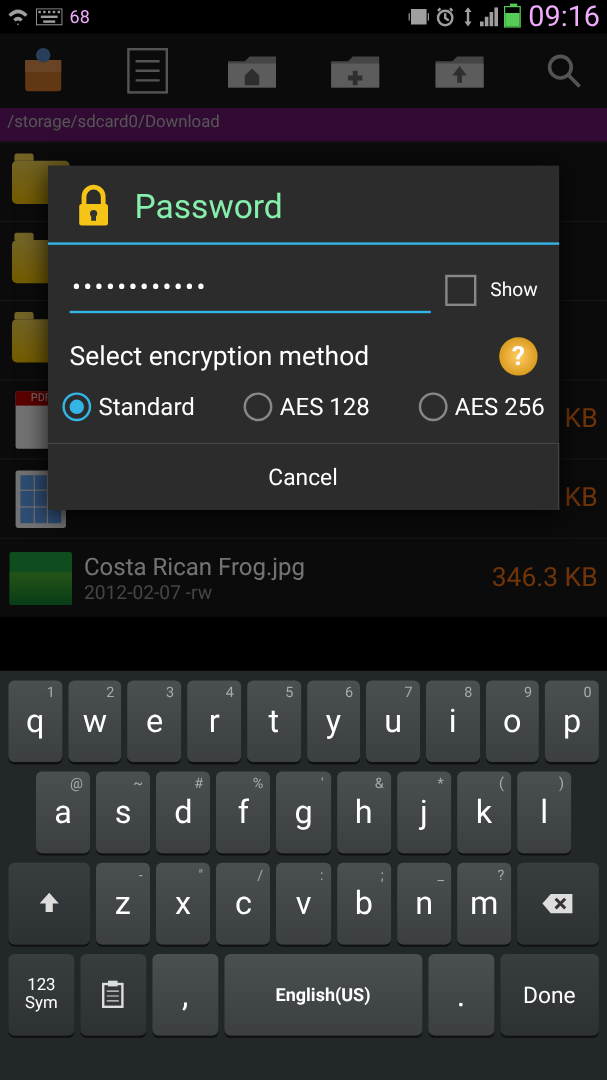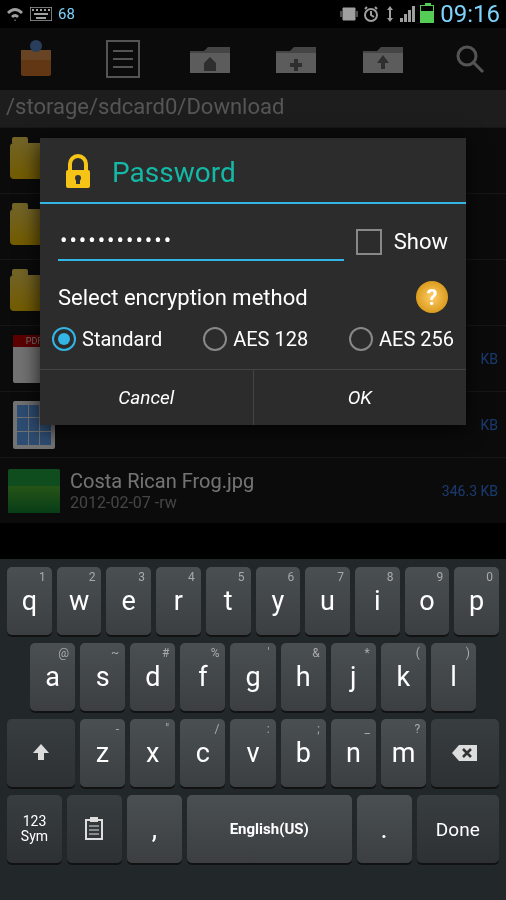--- a/index.html
+++ b/index.html
@@ -1,79 +1,79 @@
 <!DOCTYPE html>
 <html><head>
 <meta charset="utf-8">
 <style>
 * { margin: 0; padding: 0; box-sizing: border-box; font-family: Roboto, Arial, sans-serif; }
 body { width: 506px; height: 900px; background: #000; overflow: hidden; position: relative; }
 
 
-.status-bar { height: 28px; background: #000; display: flex; justify-content: space-between; align-items: center; padding: 0 6px; color: #7dd3fc; font-size: 15px; }
+.status-bar { height: 28px; background: #000; display: flex; justify-content: space-between; align-items: center; padding: 0 6px; color: #f0abfc; font-size: 15px; }
 .status-left { display: flex; gap: 6px; align-items: center; }
 .status-right { display: flex; gap: 4px; align-items: center; }
 .status-right svg, .status-left svg { opacity: 0.85; }
 .battery { width: 14px; height: 18px; border: 1px solid #5c5; background: linear-gradient(to top, #5c5 70%, transparent 70%); position: relative; }
 .battery::before { content: ""; position: absolute; top: -3px; left: 4px; width: 6px; height: 2px; background: #5c5; }
 .clock { font-size: 24px; margin-left: 2px; }
 
 
 .toolbar { height: 62px; background: #1a1a1a; display: flex; align-items: center; justify-content: space-between; padding: 0 8px; }
 .toolbar .icon-slot { width: 56px; height: 56px; display: flex; align-items: center; justify-content: center; }
 .app-icon { width: 46px; height: 46px; position: relative; }
 
 
-.breadcrumb { background: #404040; padding: 4px 6px 8px; color: #bcbcbc; font-size: 22px; }
+.breadcrumb { background: #701a75; padding: 4px 6px 8px; color: #bcbcbc; font-size: 14px; }
 
 
 .file-list { background: #1a1a1a; }
 .file-row { height: 66px; display: flex; align-items: center; padding: 0 8px; gap: 10px; border-top: 1px solid #333; }
 .file-thumb { width: 52px; height: 52px; display: flex; align-items: center; justify-content: center; }
 .folder-thumb { background: linear-gradient(#fd5, #fc0); border-radius: 4px; width: 48px; height: 36px; position: relative; }
 .folder-thumb::before{ content:""; position:absolute; top:-6px; left:2px; width:16px; height:6px; background:#fd5; border-radius:2px 2px 0 0;}
 .pdf-thumb { width:42px; height:48px; background:#fff; position:relative; border-radius:2px;}
 .pdf-thumb::before{content:"PDF"; position:absolute; top:0; left:0; right:0; background:#c00; color:#fff; font-size:9px; text-align:center; padding:1px 0;}
 .sheet-thumb{width:42px;height:48px;background:#fff;border-radius:2px;display:grid;grid-template-columns:1fr 1fr 1fr;grid-template-rows:1fr 1fr 1fr;gap:1px;padding:4px;}
 .sheet-thumb div{background:#6af;}
 .img-thumb{width:52px;height:44px;background:#2a4;border-radius:2px;display:flex;align-items:flex-end;}
 .img-thumb::after{content:"";width:100%;height:60%;background:linear-gradient(to top,#183,#5b3);}
 .file-info { flex: 1; display: flex; flex-direction: column; }
 .file-name { color: #fff; font-size: 20px; }
 .file-meta { color: #999; font-size: 16px; }
-.file-size { color: #3b82f6; font-size: 14px; }
+.file-size { color: #f97316; font-size: 22px; }
 
 
 .dim { position: absolute; top: 28px; left: 0; right: 0; bottom: 341px; background: rgba(0,0,0,0.55); }
 
 
 .dialog { position: absolute; top: 138px; left: 40px; right: 40px; background: #2c2c2c; box-shadow: 0 4px 20px rgba(0,0,0,0.8); }
 .dialog-title-row { display: flex; align-items: center; gap: 14px; padding: 14px 18px 10px; }
-.dialog-title { color: #14b8a6; font-size: 28px; font-weight: 400; }
+.dialog-title { color: #86efac; font-size: 28px; font-weight: 400; }
 .dialog-divider { height: 2px; background: #33b5e5; margin: 0 0 18px; }
 .lock-icon { width: 40px; height: 40px; }
 
 .password-row { display: flex; align-items: center; padding: 0 18px 10px; gap: 12px; }
 .password-field { flex: 1; background: transparent; border: none; border-bottom: 2px solid #33b5e5; color: #fff; font-size: 22px; padding: 6px 2px; letter-spacing: 2px; outline: none; }
 .checkbox { width: 26px; height: 26px; border: 2px solid #888; }
-.show-label { color: #fff; font-size: 22px; }
+.show-label { color: #fff; font-size: 16px; }
 
 .encrypt-label-row { display: flex; align-items: center; justify-content: space-between; padding: 10px 18px 6px; text-align: center; }
 .encrypt-label { color: #fff; font-size: 22px; }
 .help-icon { width: 32px; height: 32px; border-radius: 50%; background: radial-gradient(#fc6, #c80); display: flex; align-items: center; justify-content: center; color: #fff; font-size: 22px; font-weight: bold; }
 
 .radio-row { display: flex; align-items: center; padding: 8px 12px 18px; justify-content: space-between; }
 .radio-item { display: flex; align-items: center; gap: 6px; }
 .radio { width: 24px; height: 24px; border: 2px solid #888; border-radius: 50%; position: relative; }
 .radio.selected { border-color: #33b5e5; }
 .radio.selected::after { content: ""; position: absolute; top: 4px; left: 4px; right: 4px; bottom: 4px; background: #33b5e5; border-radius: 50%; }
 .radio-label { color: #fff; font-size: 20px; }
 
 .dialog-buttons { display: flex; border-top: 1px solid #444; }
-.dialog-btn { flex: 1; text-align: center; padding: 16px 0; color: #fff; font-size: 19px; font-style: italic; }
+.dialog-btn { flex: 1; text-align: center; padding: 16px 0; color: #fff; font-size: 19px; }
 .dialog-btn:first-child { border-right: 1px solid #444; }
 
 
 .keyboard { position: absolute; bottom: 0; left: 0; right: 0; height: 341px; background: #22272a; padding: 8px 4px 4px; }
 .kb-row { display: flex; gap: 5px; margin-bottom: 8px; padding: 0 3px; justify-content: center; }
 .key { background: linear-gradient(#4a4f52, #3b3f42); border-radius: 5px; height: 68px; flex: 1; display: flex; align-items: center; justify-content: center; color: #fff; font-size: 27px; position: relative; box-shadow: 0 2px 0 #111; min-width: 0; }
 .key .alt { position: absolute; top: 3px; right: 6px; font-size: 12px; color: #aaa; }
 .key.special { background: linear-gradient(#383d40,#2d3134); }
 .key.wide { flex: 1.5; }
 .key.space { flex: 3; font-size: 15px; font-weight: bold;}
@@ -258,21 +258,20 @@
         <div class="radio"></div>
         <div class="radio-label">AES 128</div>
       </div>
     <div class="radio-item">
         <div class="radio"></div>
         <div class="radio-label">AES 256</div>
       </div>
   </div>
   <div class="dialog-buttons">
     <div class="dialog-btn">Cancel</div>
-    <div class="dialog-btn">OK</div>
   </div>
 </div>
 
 <div class="keyboard">
   <div class="kb-row" id="kb-row1">
       <div class="key">q<span class="alt">1</span></div>
       <div class="key">w<span class="alt">2</span></div>
       <div class="key">e<span class="alt">3</span></div>
       <div class="key">r<span class="alt">4</span></div>
       <div class="key">t<span class="alt">5</span></div>

